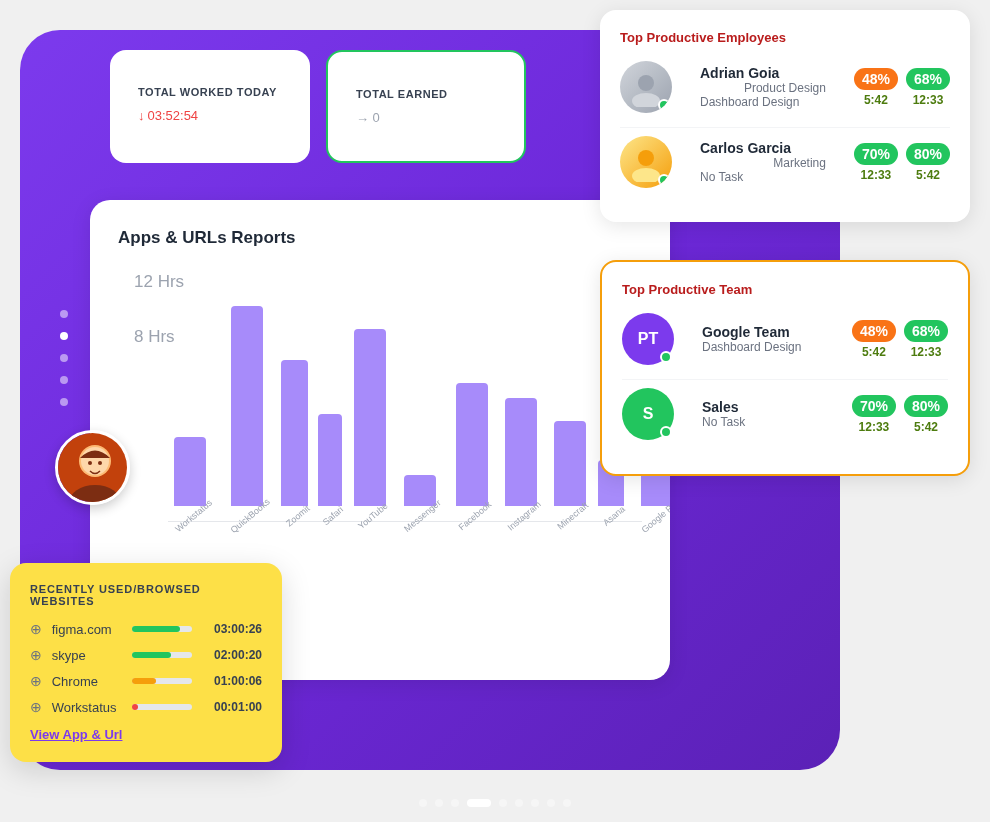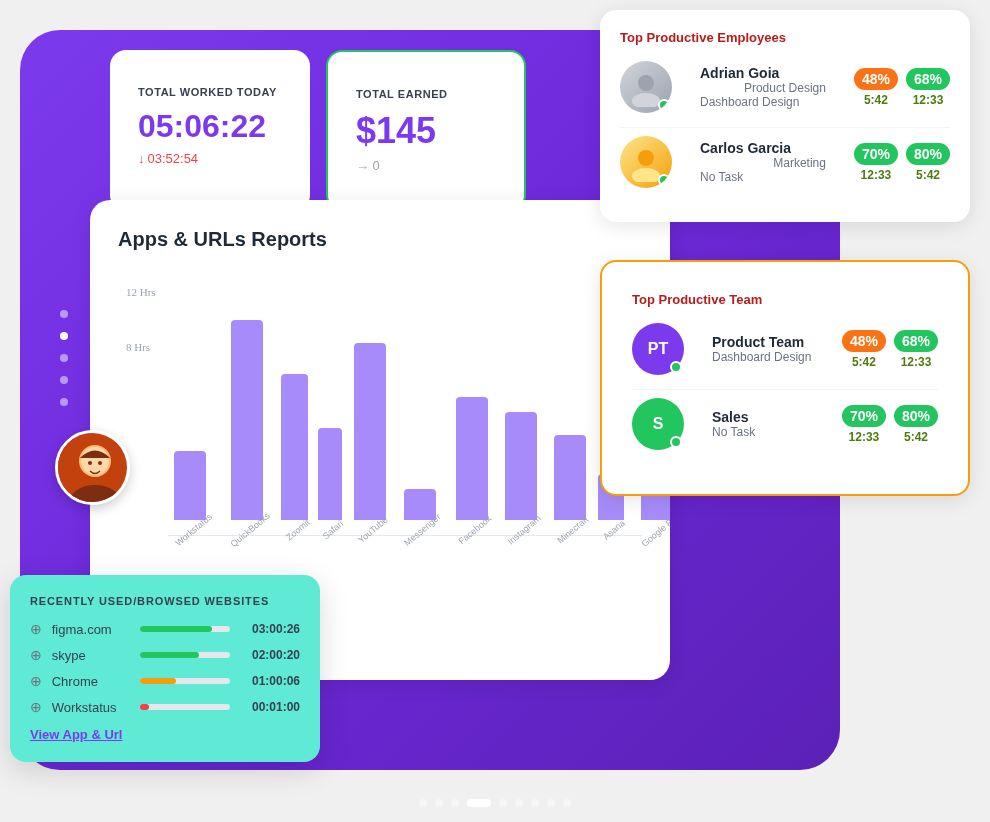--- a/index.html
+++ b/index.html
@@ -196,21 +196,21 @@
     }
 
     
     .top-team-card {
       position: absolute;
       top: 260px;
       right: 20px;
       width: 370px;
       background: white;
       border-radius: 16px;
-      padding: 30px;
+      padding: 20px;
       z-index: 20;
       box-shadow: 0 4px 20px rgba(0,0,0,0.1);
       border: 2.5px solid #f59e0b;
     }
 
     .team-avatar-circle {
       width: 52px;
       height: 52px;
       border-radius: 50%;
       display: flex;
@@ -232,45 +232,44 @@
       background: white;
       border-radius: 20px;
       padding: 28px;
       z-index: 10;
       box-shadow: 0 4px 20px rgba(0,0,0,0.1);
       height: 480px;
       overflow: hidden;
     }
 
     .reports-title {
-      font-size: 20px;
+      font-size: 17px;
       font-weight: 800;
       color: #1f2937;
-      margin-bottom: 35px;
+      margin-bottom: 24px;
     }
 
     .chart-section-title {
       font-size: 13px;
       font-weight: 800;
       color: #374151;
       letter-spacing: 0.08em;
       margin-bottom: 20px;
     }
 
     .chart-container {
       position: relative;
       height: 280px;
     }
 
     .chart-y-label {
       position: absolute;
-      left: 8px;
-      font-size: 11px;
+      left: 16px;
+      font-size: 17px;
       color: #9ca3af;
-      font-family: Liberation Serif, serif;
     }
 
     .bars-area {
       position: absolute;
       left: 50px;
       right: 0;
       bottom: 30px;
       top: 0;
       display: flex;
       align-items: flex-end;
@@ -308,22 +307,22 @@
       bottom: 30px;
       height: 1px;
       background: #e5e7eb;
     }
 
     
     .websites-tooltip {
       position: absolute;
       bottom: 60px;
       left: 10px;
-      width: 310px;
-      background: #5eead4;
+      width: 272px;
+      background: #fde047;
       border-radius: 16px;
       padding: 20px;
       z-index: 30;
       box-shadow: 0 8px 30px rgba(0,0,0,0.15);
     }
 
     .tooltip-title {
       font-size: 11px;
       font-weight: 800;
       color: #374151;
@@ -454,29 +453,27 @@
   <div class="dot"></div>
   <div class="dot active"></div>
   <div class="dot"></div>
   <div class="dot"></div>
   <div class="dot"></div>
 </div>
 
 <div class="metrics-row">
   <div class="metric-card">
     <div class="metric-label">TOTAL WORKED TODAY</div>
-    <div class="metric-value-time">05:06:22</div>
     <div class="metric-sub">
       <span>↓</span>
       <span>03:52:54</span>
     </div>
   </div>
   <div class="metric-card highlighted">
     <div class="metric-label">TOTAL EARNED</div>
-    <div class="metric-value-money">$145</div>
     <div class="metric-sub-neutral">→ 0</div>
   </div>
 </div>
 
 <div class="top-employees-card">
   <div class="card-title">Top Productive Employees</div>
 
   <div class="employee-row">
     <div class="employee-avatar">
       <div class="avatar-img-placeholder">
@@ -536,21 +533,21 @@
 
 <div class="top-team-card">
   <div class="card-title">Top Productive Team</div>
 
   <div class="employee-row">
     <div class="team-avatar-circle" style="background: #7c3aed;">
       <span>PT</span>
       <div class="online-dot" style="position:absolute; bottom:2px; right:2px;"></div>
     </div>
     <div class="employee-info">
-      <div class="employee-name">Product Team</div>
+      <div class="employee-name">Google Team</div>
       <div class="employee-task">Dashboard Design</div>
     </div>
     <div class="stats-group">
       <div class="stat-badge">
         <span class="badge-pill badge-orange">48%</span>
         <span class="stat-time">5:42</span>
       </div>
       <div class="stat-badge">
         <span class="badge-pill badge-green">68%</span>
         <span class="stat-time">12:33</span>

